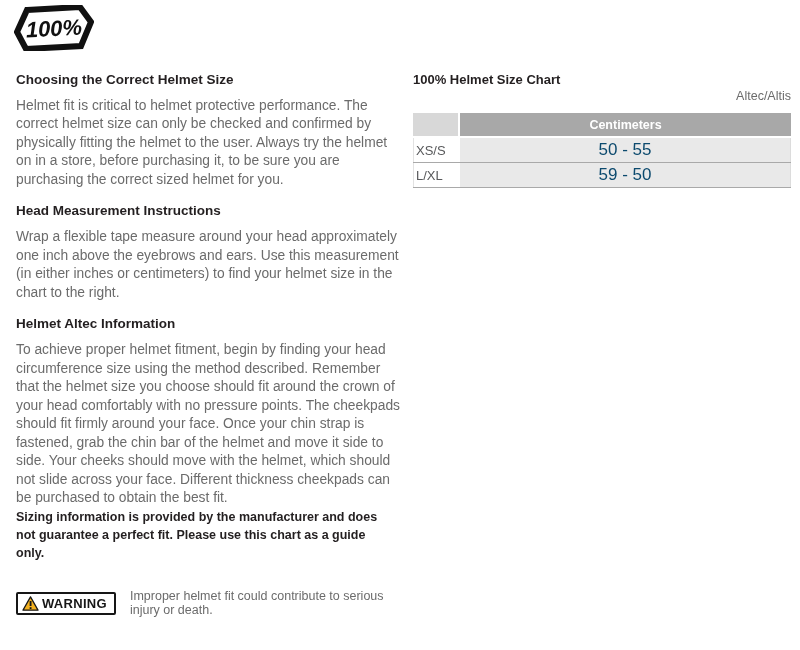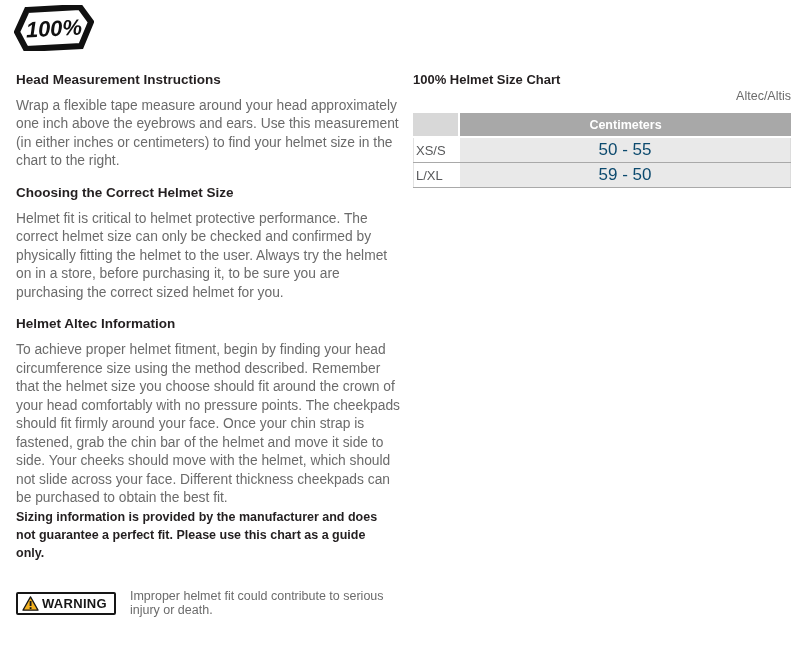--- a/index.html
+++ b/index.html
@@ -56,27 +56,27 @@
   <svg class="logo" viewBox="0 0 80 46">
     <polygon points="13,5 66,2 77,17 67,41 12,44 3,27" fill="#ffffff" stroke="#111111" stroke-width="6" stroke-linejoin="miter"></polygon>
     <text x="40" y="31" text-anchor="middle" transform="rotate(-3 40 26)" font-family="Liberation Sans, sans-serif" font-size="22" font-weight="bold" font-style="italic" fill="#111111">100%</text>
   </svg>
 
   <div class="columns">
 
     <div class="left-col">
 
       <div class="section">
-        <h3>Head Measurement Instructions</h3>
-        <p>Wrap a flexible tape measure around your head approximately one inch above the eyebrows and ears. Use this measurement (in either inches or centimeters) to find your helmet size in the chart to the right.</p>
+        <h3>Choosing the Correct Helmet Size</h3>
+        <p>Helmet fit is critical to helmet protective performance. The correct helmet size can only be checked and confirmed by physically fitting the helmet to the user. Always try the helmet on in a store, before purchasing it, to be sure you are purchasing the correct sized helmet for you.</p>
       </div>
 
       <div class="section">
-        <h3>Choosing the Correct Helmet Size</h3>
-        <p>Helmet fit is critical to helmet protective performance. The correct helmet size can only be checked and confirmed by physically fitting the helmet to the user. Always try the helmet on in a store, before purchasing it, to be sure you are purchasing the correct sized helmet for you.</p>
+        <h3>Head Measurement Instructions</h3>
+        <p>Wrap a flexible tape measure around your head approximately one inch above the eyebrows and ears. Use this measurement (in either inches or centimeters) to find your helmet size in the chart to the right.</p>
       </div>
 
       <div class="section">
         <h3>Helmet Altec Information</h3>
         <p>To achieve proper helmet fitment, begin by finding your head circumference size using the method described. Remember that the helmet size you choose should fit around the crown of your head comfortably with no pressure points. The cheekpads should fit firmly around your face. Once your chin strap is fastened, grab the chin bar of the helmet and move it side to side. Your cheeks should move with the helmet, which should not slide across your face. Different thickness cheekpads can be purchased to obtain the best fit.</p>
       </div>
 
       <div class="disclaimer">Sizing information is provided by the manufacturer and does not guarantee a perfect fit. Please use this chart as a guide only.</div>
 
       <div class="warning-row">

